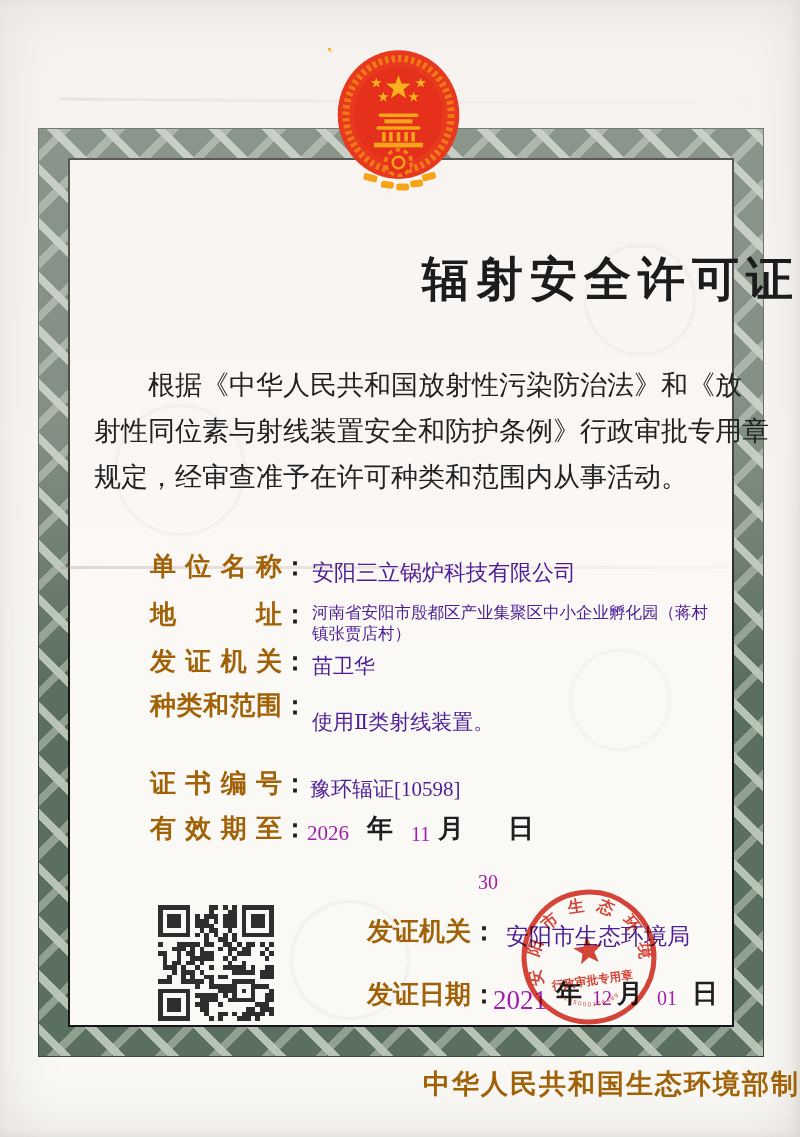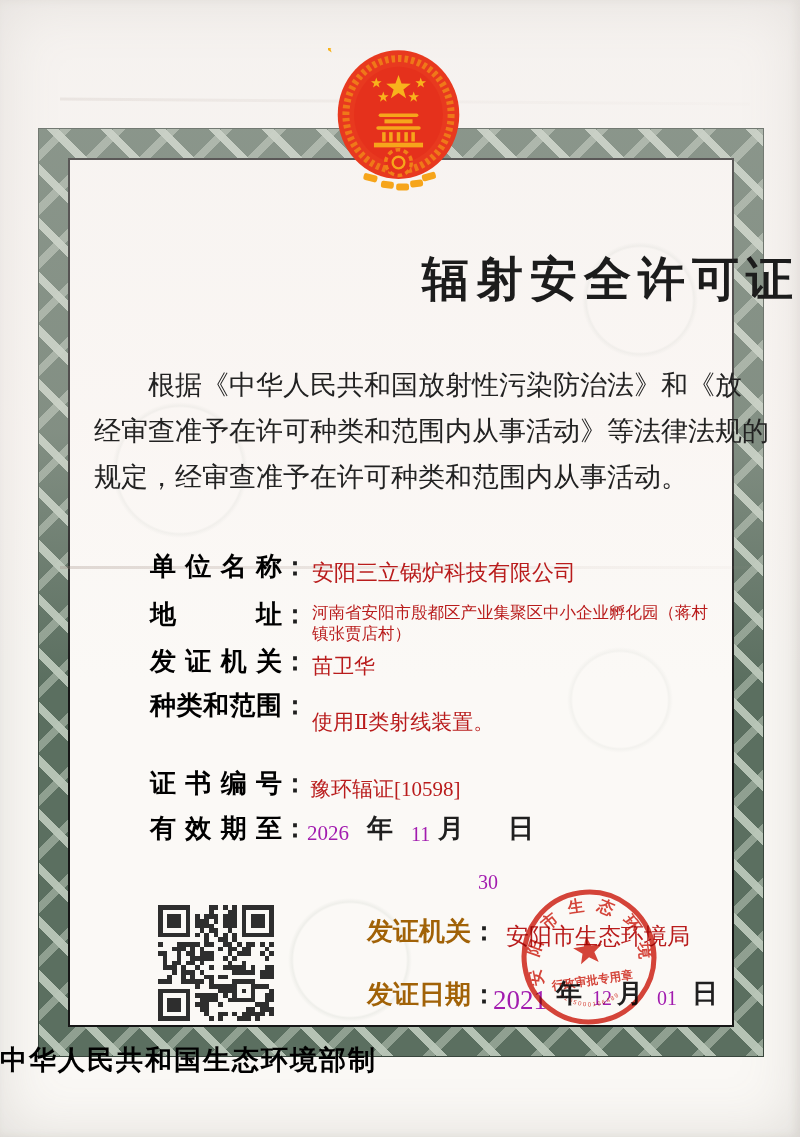--- a/index.html
+++ b/index.html
@@ -38,38 +38,38 @@
   .emblem{position:absolute;left:328px;top:48px;width:141px;height:166px;z-index:8;}
   
   .title{position:absolute;left:0;top:248px;width:800px;text-align:right;
     font-size:47px;font-weight:700;letter-spacing:7px;color:#1c1c1c;z-index:7;}
   
   .preamble{position:absolute;left:94px;top:362px;width:630px;color:#222;z-index:7;}
   .preamble div{font-size:27px;line-height:46px;white-space:nowrap;}
   .preamble div:first-child{text-indent:54px;}
   
   .flabel{display:inline-block;width:132px;text-align:justify;text-align-last:justify;
-    font-size:26px;font-weight:600;color:#000000;}
+    font-size:26px;font-weight:600;color:#a16207;}
   .fcolon{font-size:26px;font-weight:600;color:#1f1f1f;}
   .frow{position:absolute;left:150px;z-index:7;}
-  .fval{position:absolute;color:#b91c1c;z-index:7;}
+  .fval{position:absolute;color:#4c1d95;z-index:7;}
   .kai{font-size:26px;font-weight:600;color:#1f1f1f;}
   .num{font-family:"Liberation Serif",serif;color:#a21caf;}
   
   .ilabel{display:inline-block;width:104px;text-align:justify;text-align-last:justify;
     font-size:26px;font-weight:600;color:#a16207;}
   
   .qr{position:absolute;left:158px;top:905px;width:116px;height:116px;z-index:7;}
   
   .seal{position:absolute;left:518px;top:886px;width:142px;height:142px;z-index:9;
     transform:rotate(-8deg);opacity:.93;mix-blend-mode:multiply;}
   
-  .footer{position:absolute;left:0;top:1042px;width:800px;text-align:left;z-index:7;
+  .footer{position:absolute;left:0;top:1066px;width:800px;text-align:right;z-index:7;
     font-family:"Liberation Sans","DejaVu Sans",sans-serif;
-    font-size:27px;font-weight:700;letter-spacing:2px;color:#000000;}
+    font-size:27px;font-weight:700;letter-spacing:2px;color:#a16207;}
 </style>
 </head>
 <body>
 
 <div class="page">
 
   <div class="frame">
     <div class="frame-inner"></div>
   </div>
 
@@ -111,21 +111,21 @@
         <rect x="70" y="113" width="11" height="6" rx="2" transform="rotate(-8 75 116)"></rect>
         <rect x="80" y="107" width="12" height="6" rx="2" transform="rotate(-15 86 110)"></rect>
       </g>
     </svg>
   </div>
 
   <div class="title">辐射安全许可证</div>
 
   <div class="preamble">
     <div>根据《中华人民共和国放射性污染防治法》和《放</div>
-    <div>经审查准予在许可种类和范围内从事活动》等法律法规的</div>
+    <div>射性同位素与射线装置安全和防护条例》行政审批专用章</div>
     <div>规定，经审查准予在许可种类和范围内从事活动。</div>
   </div>
 
   <div class="frow" style="top:549px;">
     <span class="flabel">单位名称</span><span class="fcolon">：</span>
   </div>
   <div class="fval" style="left:312px;top:558px;font-size:22px;">安阳三立锅炉科技有限公司</div>
 
   <div class="frow" style="top:597px;">
     <span class="flabel">地址</span><span class="fcolon">：</span>

